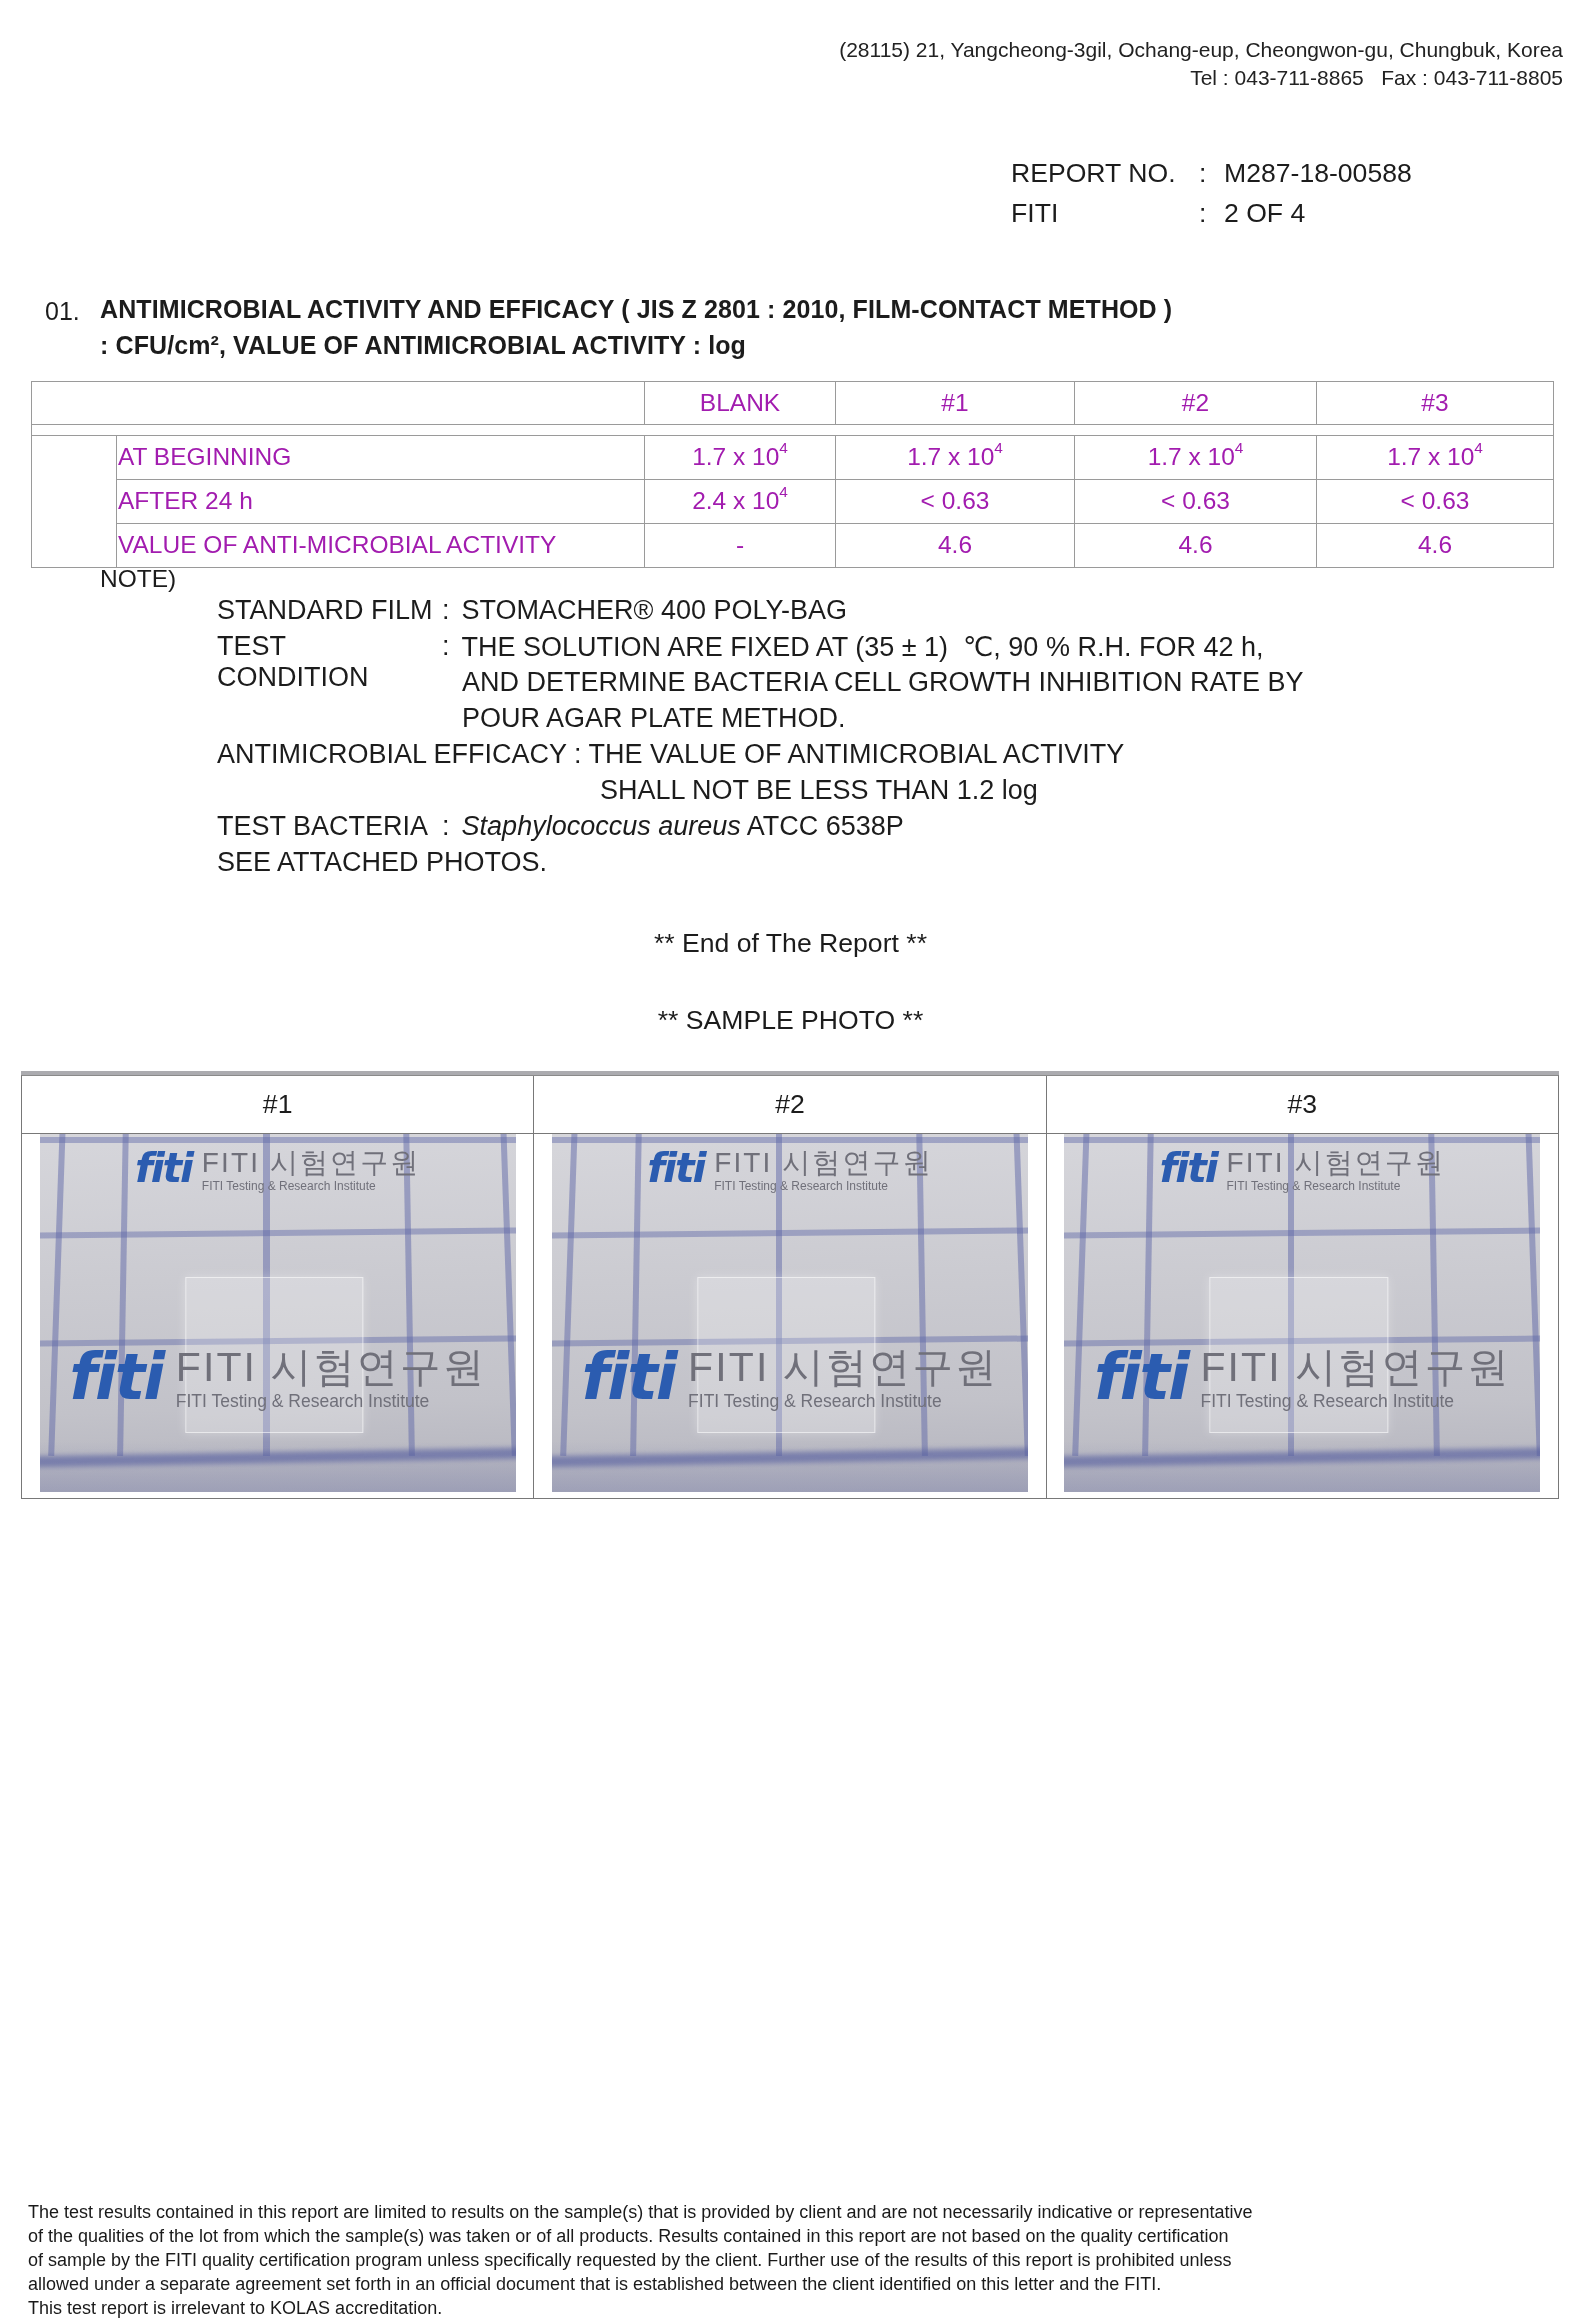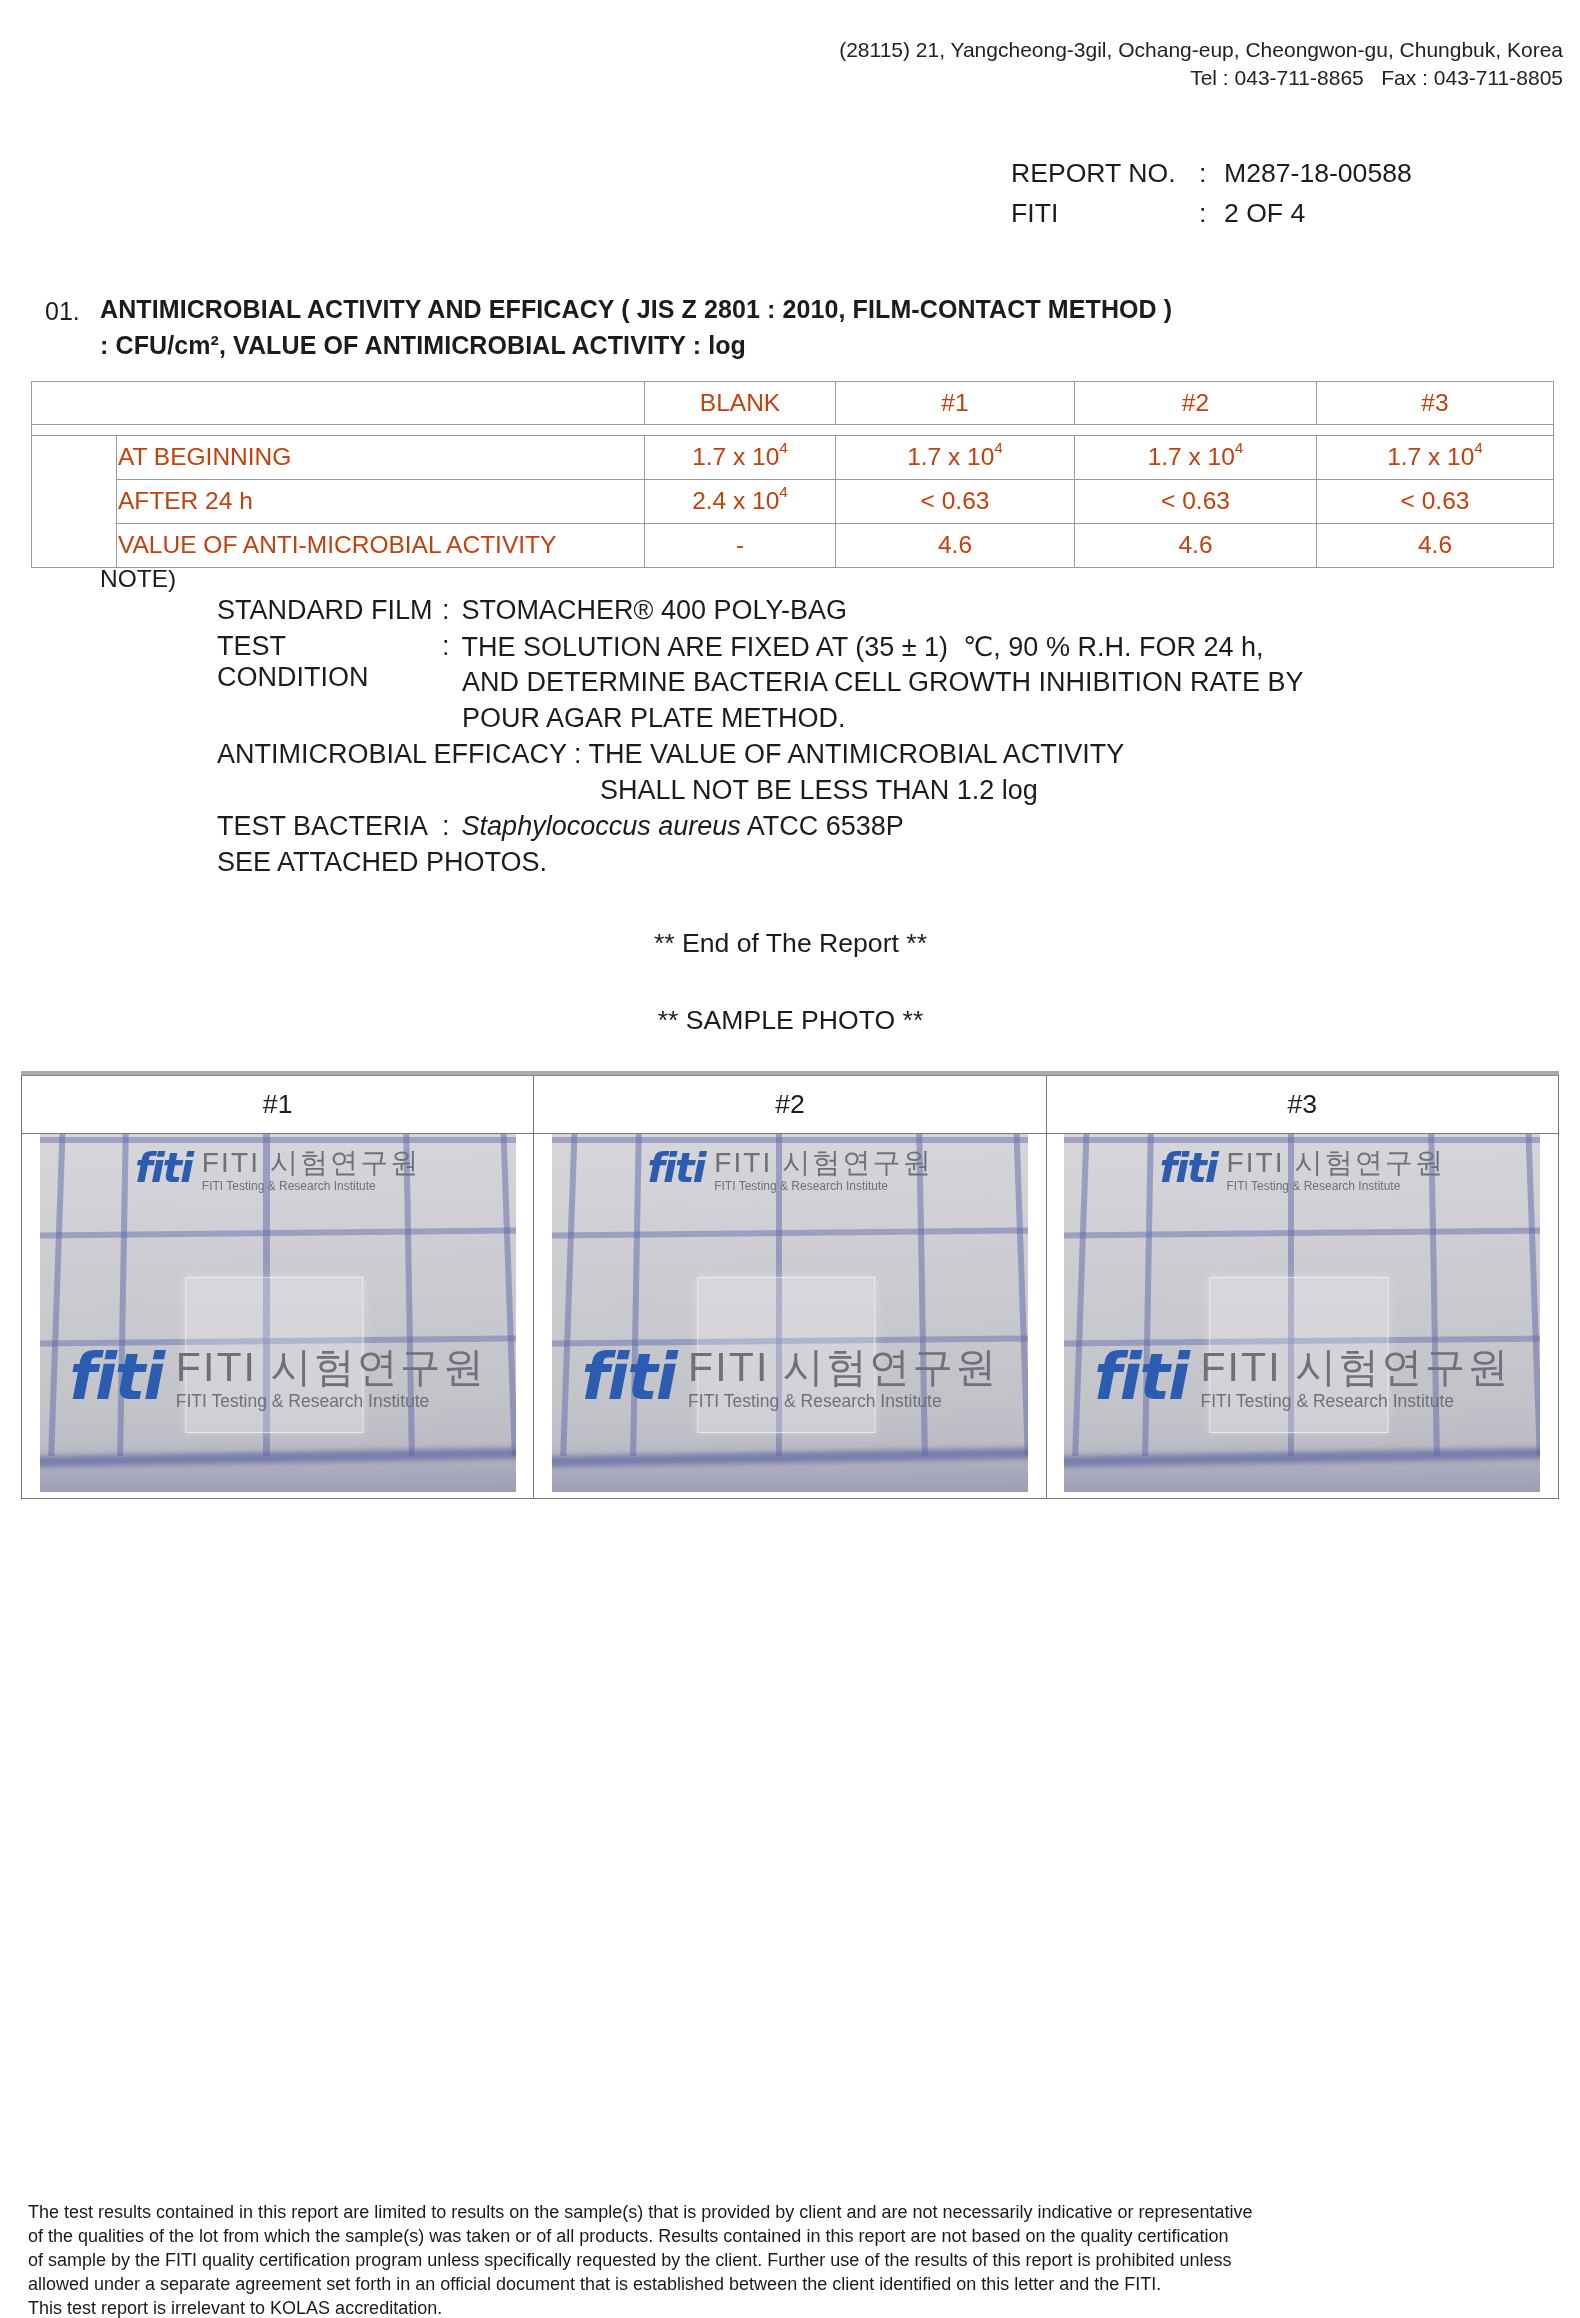--- a/index.html
+++ b/index.html
@@ -17,21 +17,21 @@
   .ri-colon{width:25px;}
   .ri-value{}
 
   
   .sec-num{position:absolute;left:45px;top:297px;font-size:25px;}
   .sec-t1{position:absolute;left:100px;top:295px;font-size:25px;font-weight:bold;letter-spacing:0.1px;}
   .sec-t2{position:absolute;left:100px;top:331px;font-size:25px;font-weight:bold;letter-spacing:0.1px;}
 
   
   table.results{position:absolute;left:31px;top:381px;width:1523px;border-collapse:collapse;
-                border:1.4px solid #9a9a9a;table-layout:fixed;font-size:24.5px;color:#c2410c;}
+                border:1.4px solid #9a9a9a;table-layout:fixed;font-size:24.5px;color:#a21caf;}
   table.results td{border:1.4px solid #9a9a9a;padding:0;vertical-align:middle;}
   table.results td.hdr{height:42px;text-align:center;}
   table.results td.sep{height:9.8px;border-left:none;border-right:none;}
   table.results td.lbl{height:43px;text-align:left;padding-left:1px;}
   table.results td.val{height:43px;text-align:center;}
   table.results td.stub{border-top:1.4px solid #9a9a9a;}
   sup.sp{font-size:15.4px;position:relative;top:-2.8px;vertical-align:super;line-height:0;}
 
   
   .note-label{position:absolute;left:100px;top:565px;font-size:24.5px;}
@@ -168,21 +168,21 @@
   <div class="note-label">NOTE)</div>
   <div class="note-body">
     <div class="note-row">
       <span class="nk">STANDARD FILM</span>
       <span class="nc">:</span>
       <span class="nv pre">STOMACHER® 400 POLY-BAG</span>
     </div>
     <div class="note-row">
       <span class="nk">TEST CONDITION</span>
       <span class="nc">:</span>
-      <span class="nv pre">THE SOLUTION ARE FIXED AT (35 ± 1)  ℃, 90 % R.H. FOR 24 h,</span>
+      <span class="nv pre">THE SOLUTION ARE FIXED AT (35 ± 1)  ℃, 90 % R.H. FOR 42 h,</span>
     </div>
     <div class="note-row">
       <span class="ind1 pre">AND DETERMINE BACTERIA CELL GROWTH INHIBITION RATE BY</span>
     </div>
     <div class="note-row">
       <span class="ind1 pre">POUR AGAR PLATE METHOD.</span>
     </div>
     <div class="note-row">
       <span class="pre">ANTIMICROBIAL EFFICACY : THE VALUE OF ANTIMICROBIAL ACTIVITY</span>
     </div>

